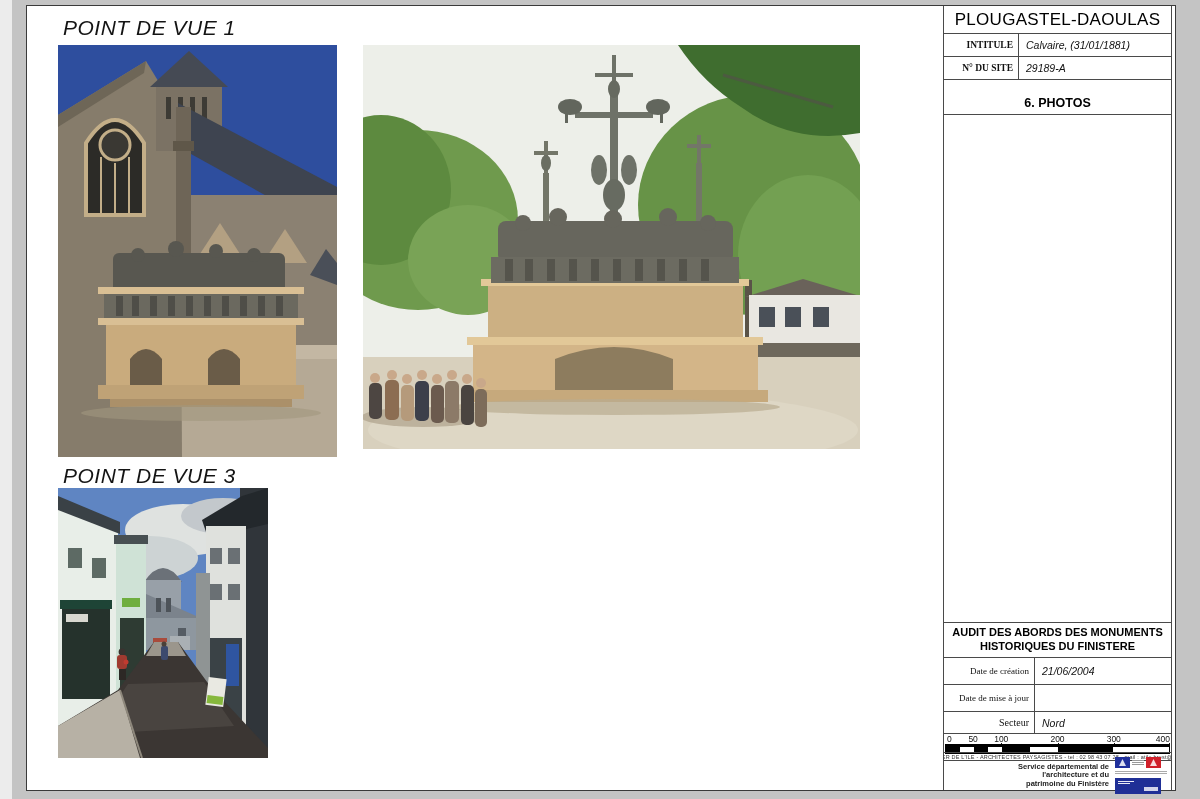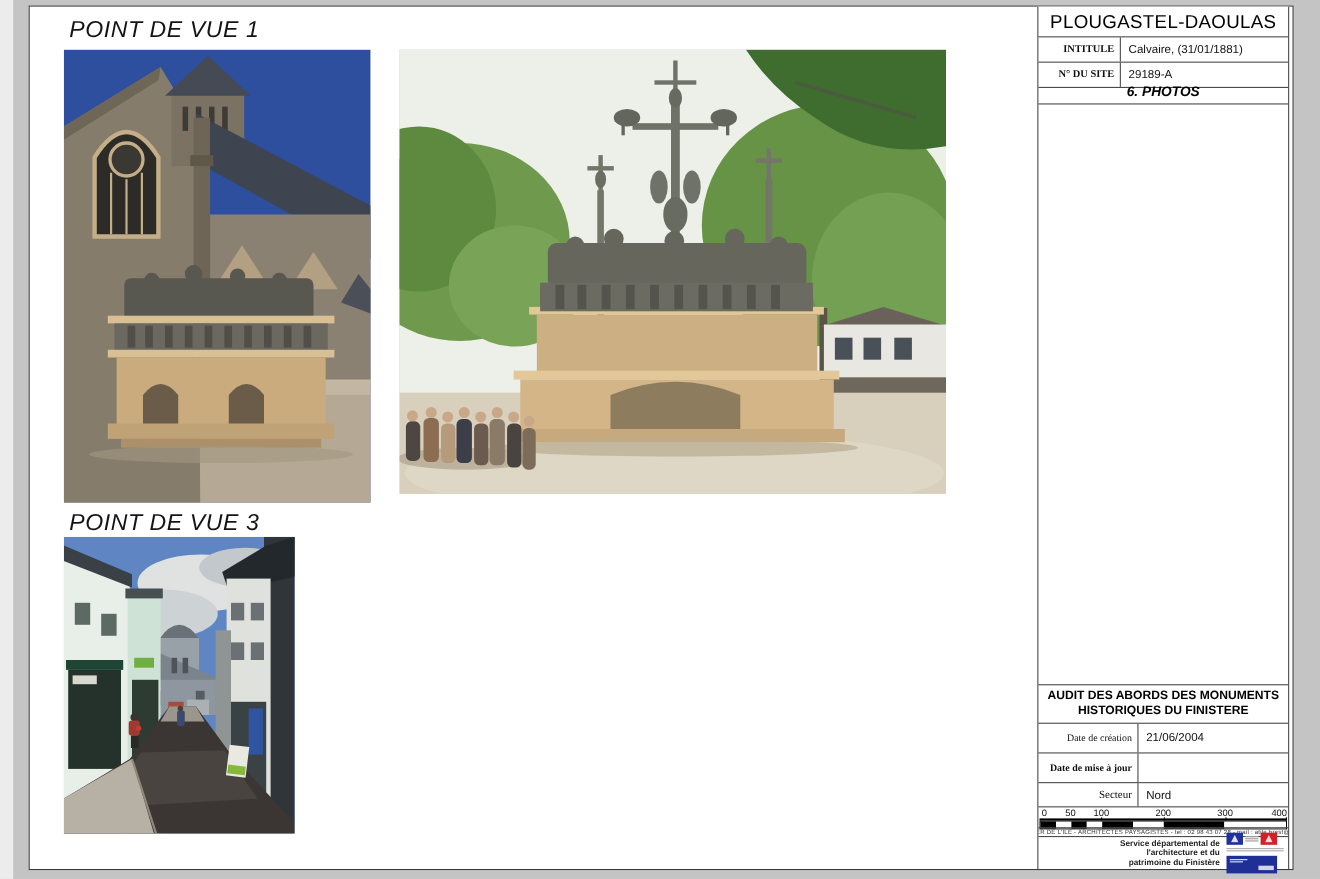--- a/index.html
+++ b/index.html
@@ -27,26 +27,26 @@
     border-left:1px solid #4a4a4a;border-right:1px solid #4a4a4a;
     box-sizing:border-box;background:#fff;
   }
   .trow{position:absolute;left:0;right:0;border-bottom:1px solid #4a4a4a;box-sizing:border-box;display:flex;align-items:center;}
   .trow .lab{
     width:74px;flex:none;text-align:right;padding-right:5px;box-sizing:border-box;
     font-family:"Liberation Serif",serif;font-weight:bold;font-size:9.5px;color:#111;
   }
   .trow .val{
     flex:1;border-left:1px solid #4a4a4a;align-self:stretch;display:flex;align-items:center;
-    padding-left:7px;font-size:10.5px;color:#111;
+    padding-left:7px;font-size:10.5px;color:#111;font-style:italic;
   }
   .t-header{top:0;height:28px;justify-content:center;font-weight:normal;font-size:17px;letter-spacing:0.3px;color:#000;}
   .t-intitule{top:28px;height:23px;}
   .t-site{top:51px;height:23px;}
-  .t-photos{top:66px;height:23px;justify-content:center;font-weight:bold;font-style:italic;font-size:12.5px;color:#000;}
+  .t-photos{top:86px;height:23px;justify-content:center;font-weight:bold;font-size:12.5px;color:#000;}
   .t-empty{top:97px;height:519px;border-bottom:1px solid #4a4a4a;position:absolute;left:0;right:0;}
   .t-audit{top:616px;height:36px;flex-direction:column;justify-content:center;font-weight:bold;font-size:11px;text-align:center;line-height:1.25;color:#000;}
   .t-create{top:652px;height:27px;align-items:center;}
   .t-update{top:679px;height:27px;}
   .t-sect{top:706px;height:22px;}
 
   
   .scale{position:absolute;left:1px;right:1px;top:728px;height:18px;}
   .scale-nums{position:absolute;left:0;right:0;top:0;height:9px;font-size:8.5px;color:#111;}
   .scale-nums span{position:absolute;transform:translateX(-50%);}
@@ -327,21 +327,21 @@
       <div>AUDIT DES ABORDS DES MONUMENTS</div>
       <div>HISTORIQUES DU FINISTERE</div>
     </div>
 
     <div class="trow t-create">
       <div class="lab" style="font-weight:normal;width:90px;font-size:9px;">Date de création</div>
       <div class="val">21/06/2004</div>
     </div>
 
     <div class="trow t-update">
-      <div class="lab" style="font-weight:bold;width:90px;font-size:9px;">Date de mise à jour</div>
+      <div class="lab" style="font-weight:normal;width:90px;font-size:9px;">Date de mise à jour</div>
       <div class="val"></div>
     </div>
 
     <div class="trow t-sect">
       <div class="lab" style="font-weight:normal;width:90px;font-size:10px;">Secteur</div>
       <div class="val">Nord</div>
     </div>
 
     <div class="scale">
       <div class="scale-nums">

